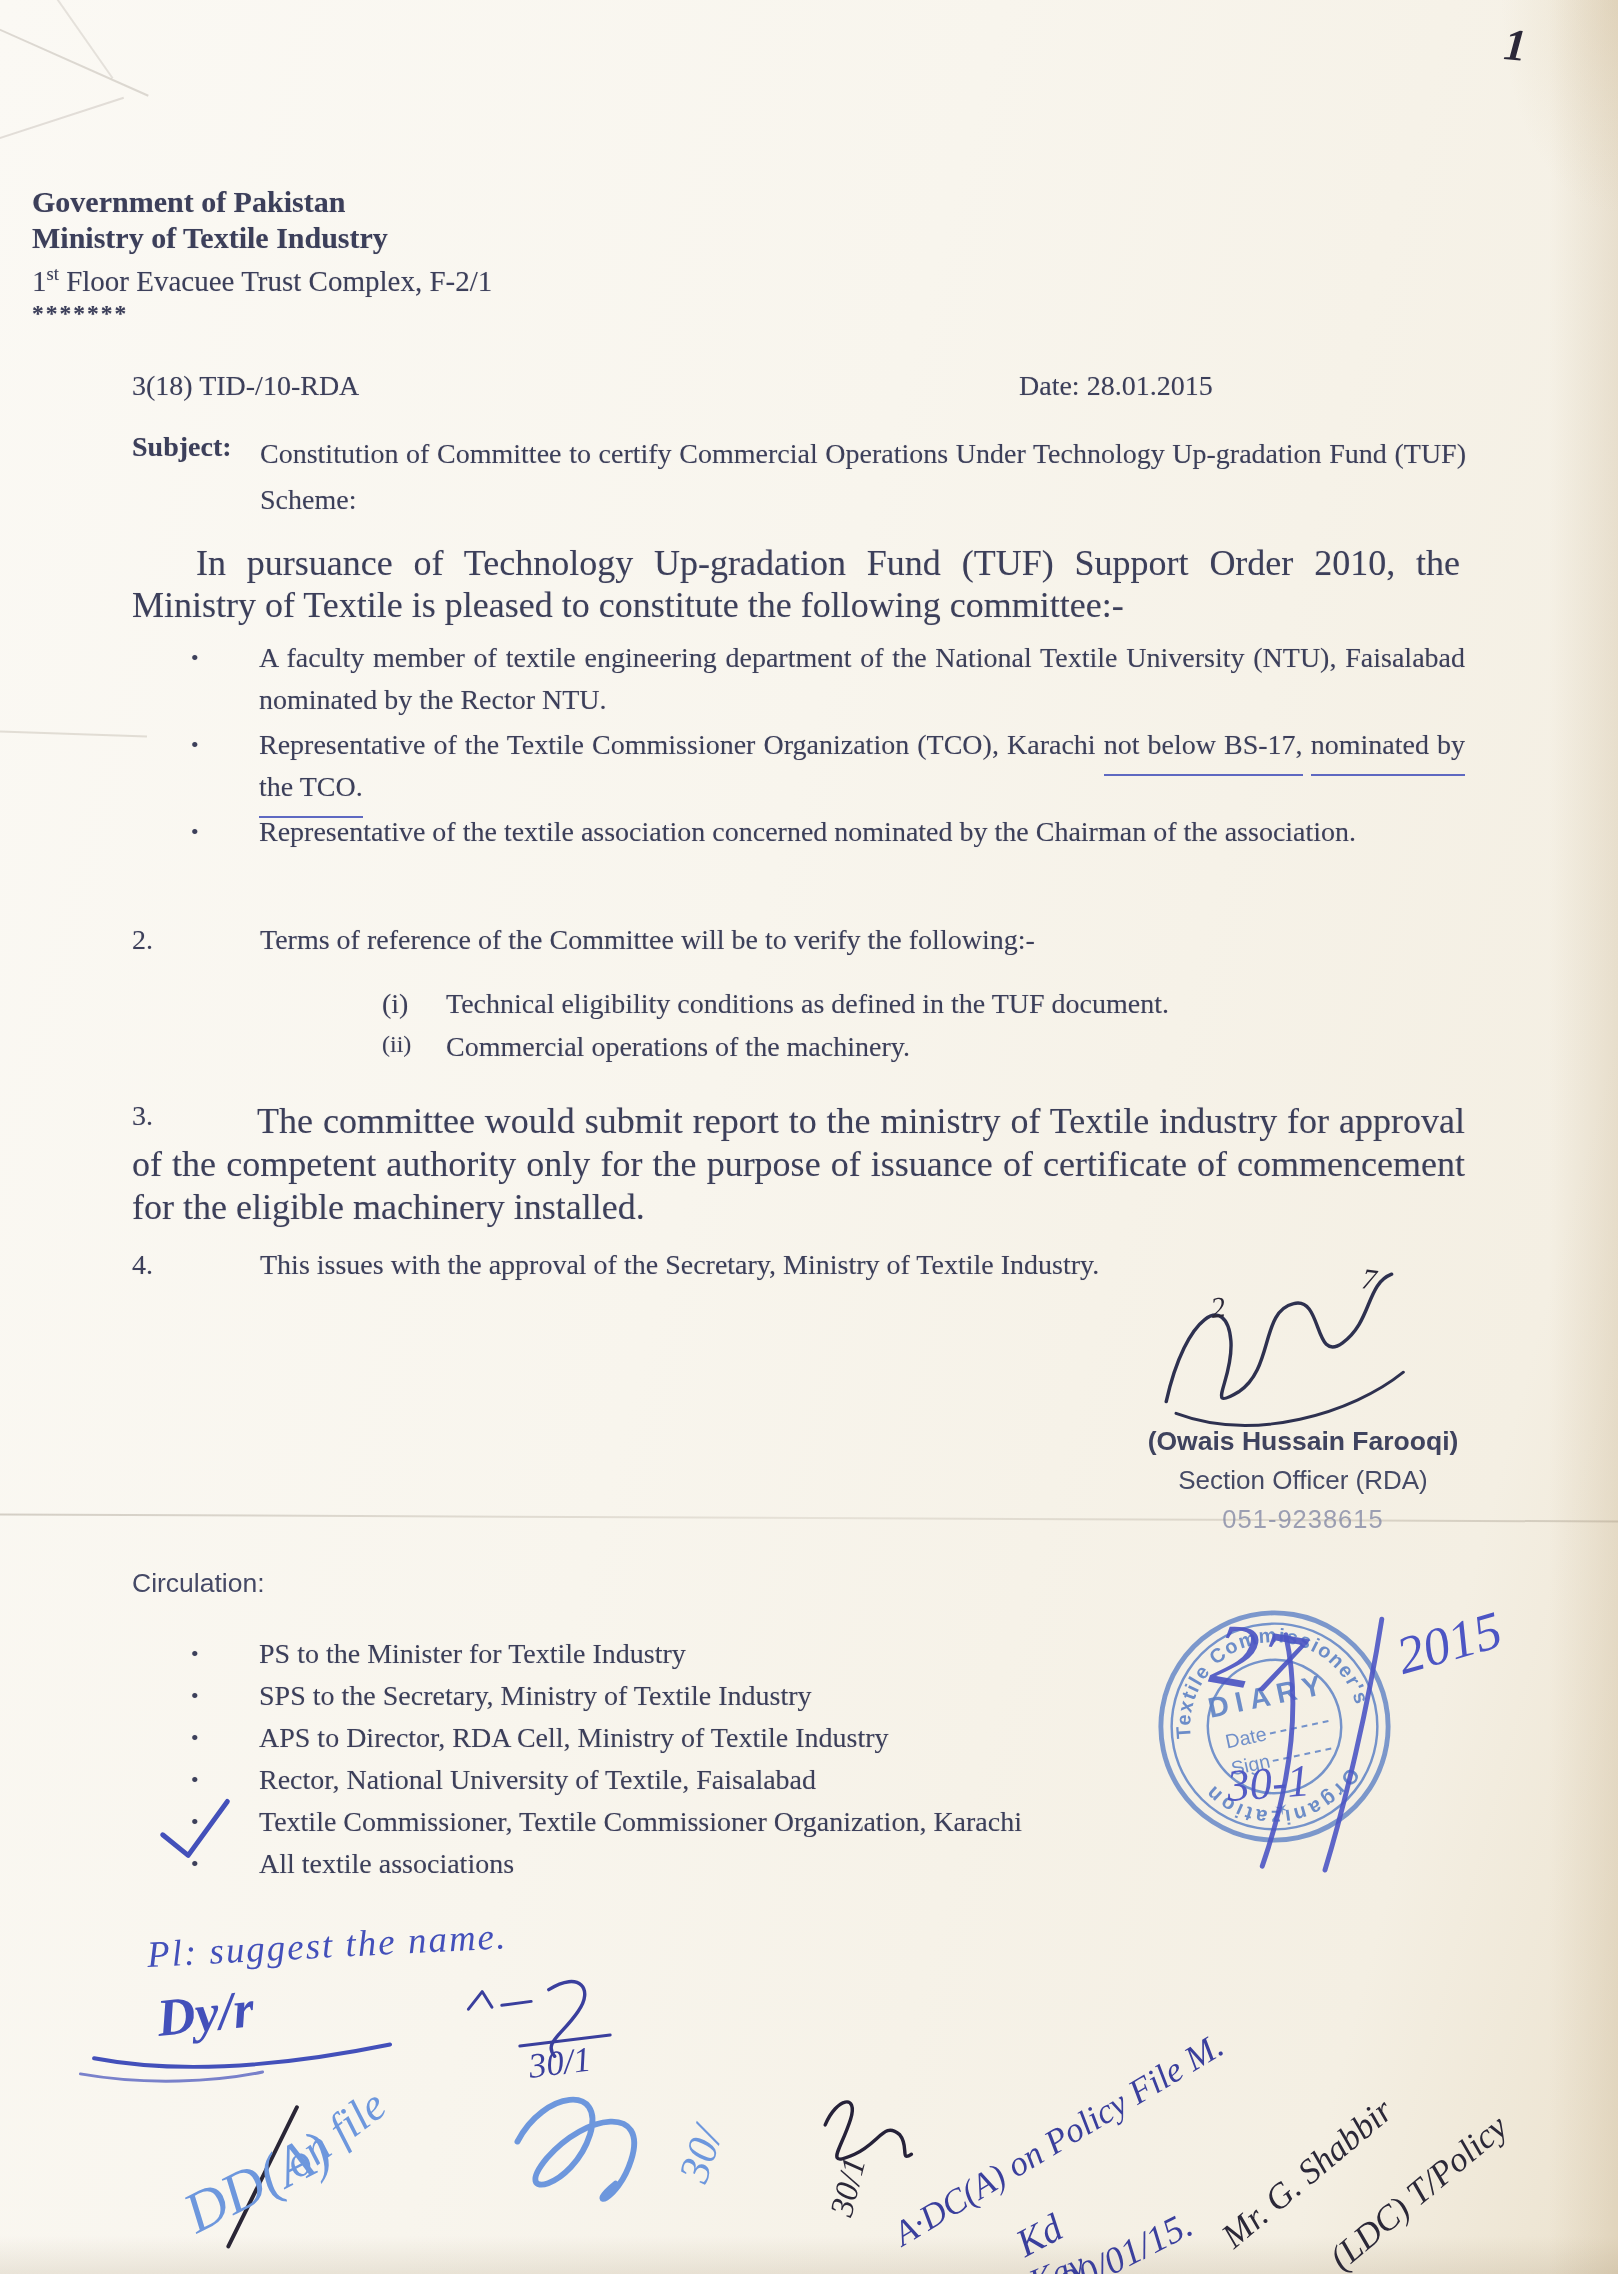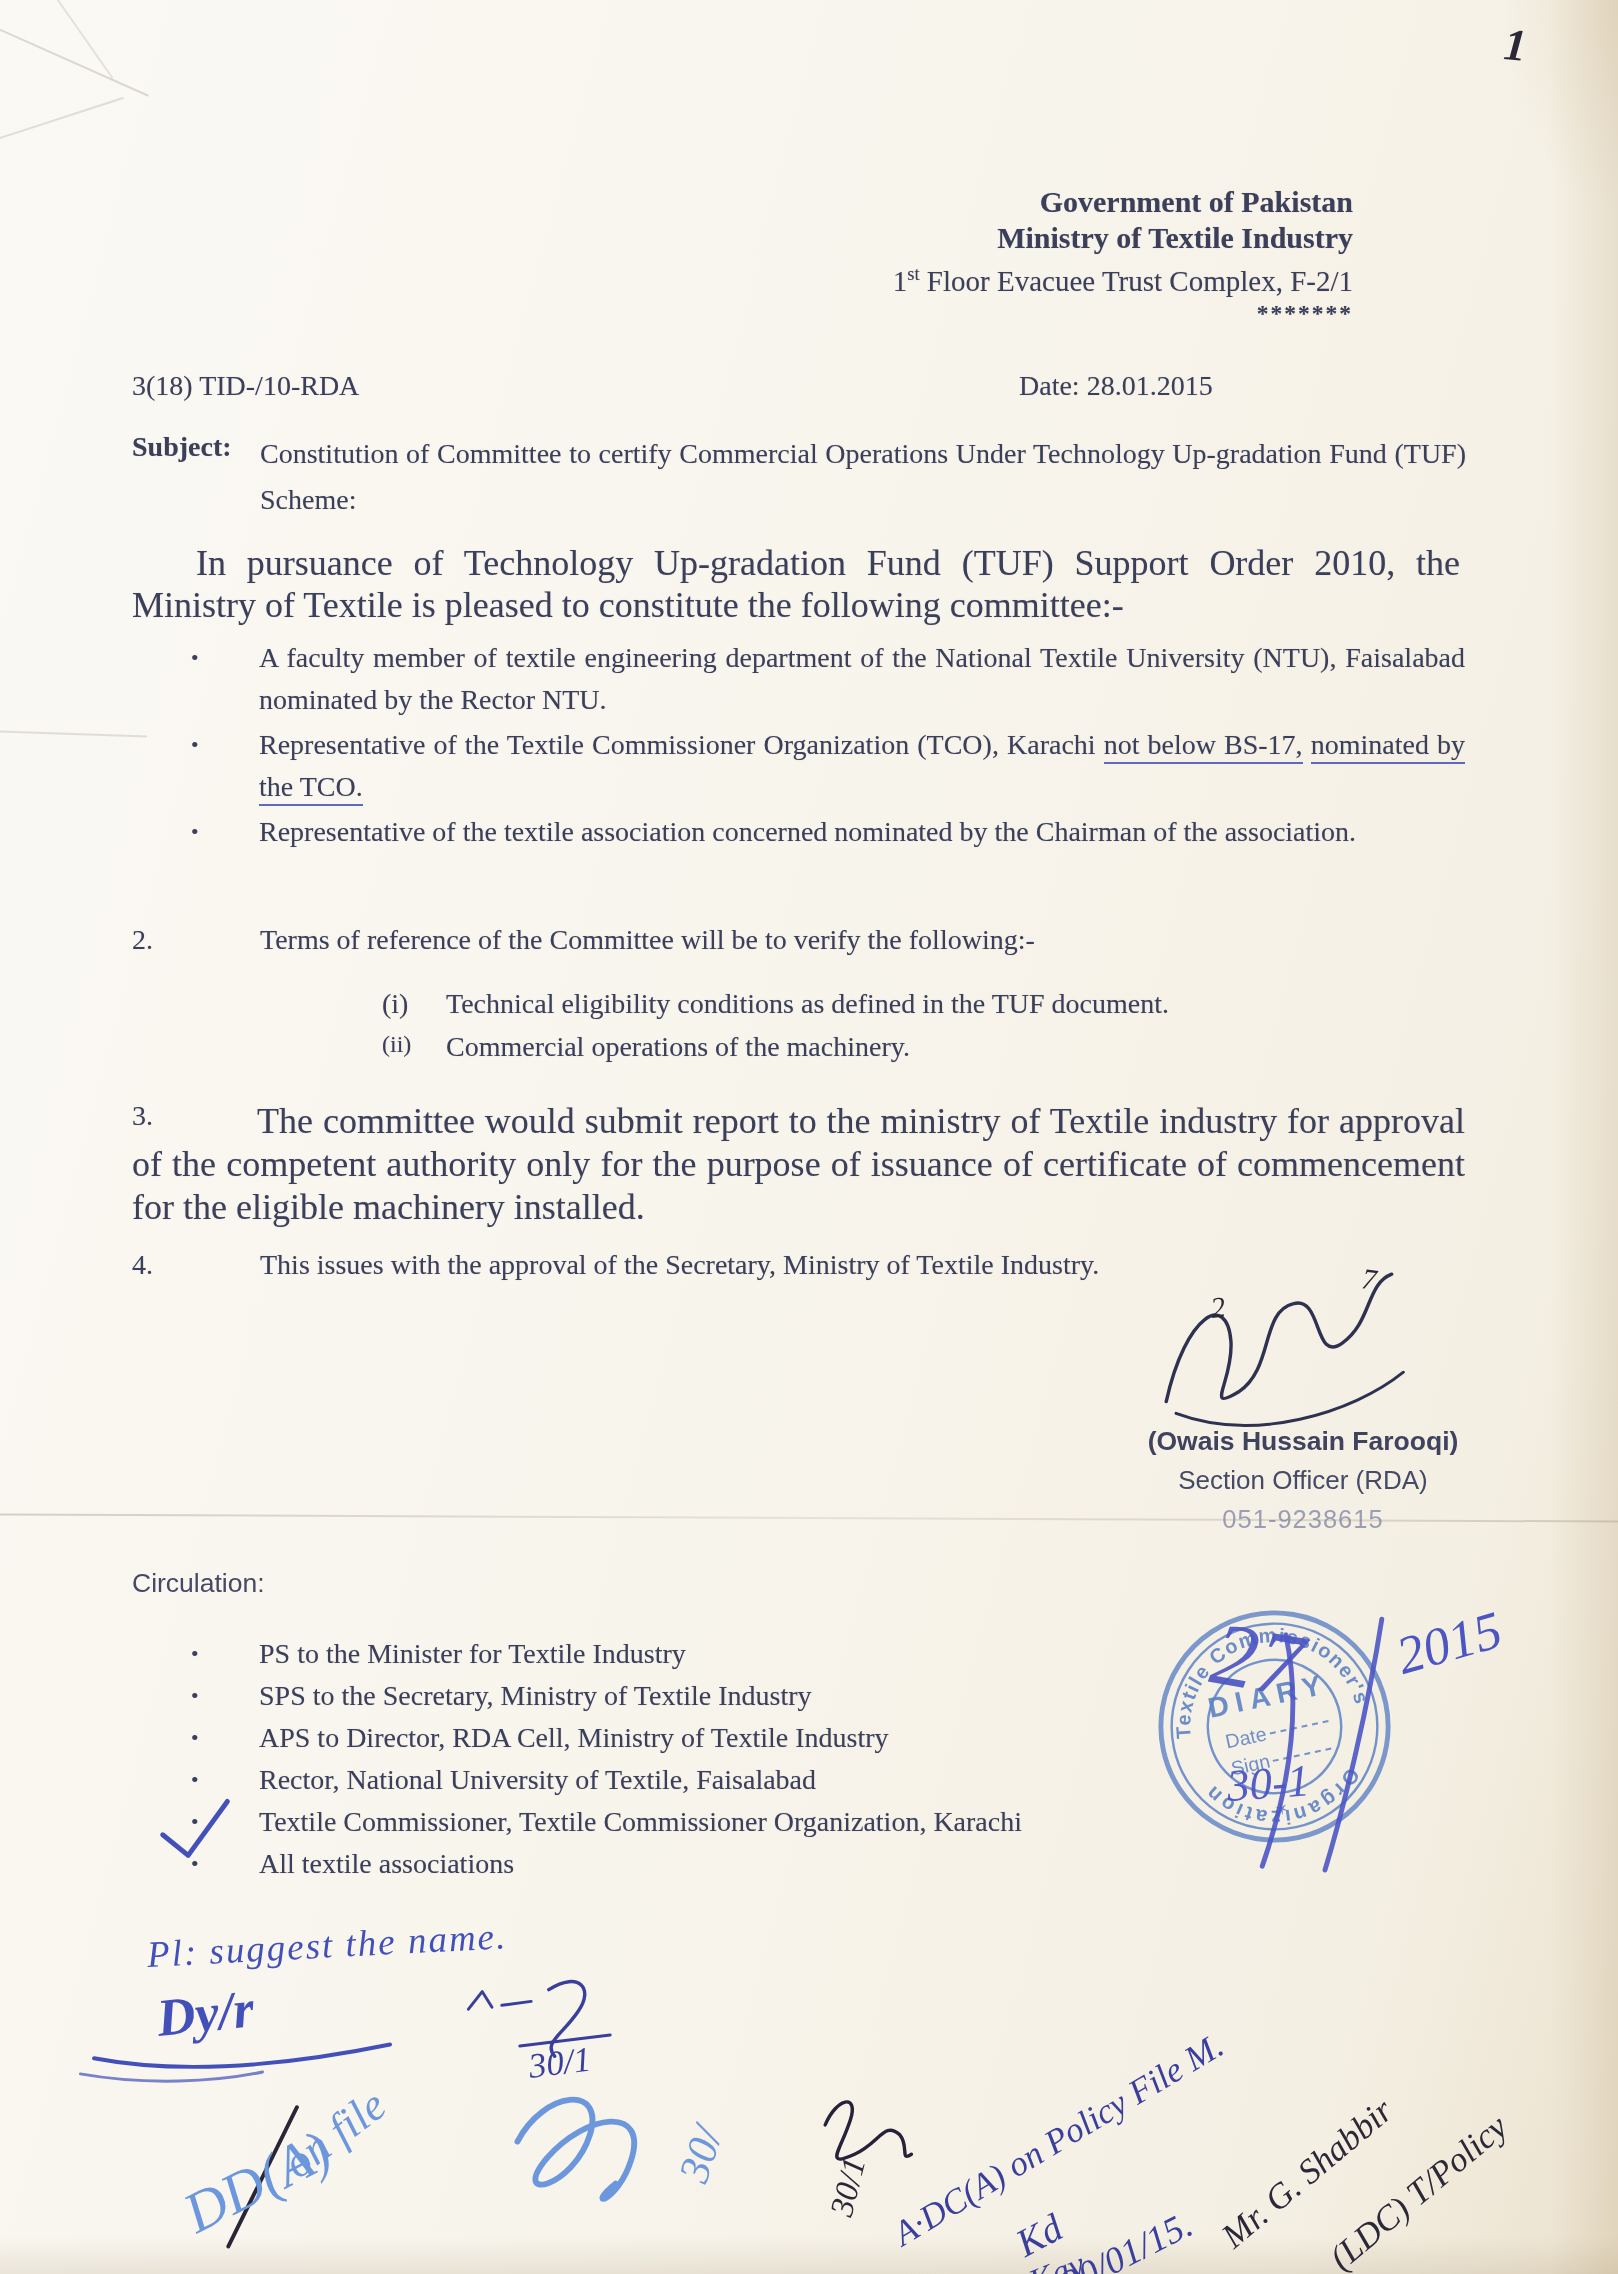--- a/index.html
+++ b/index.html
@@ -14,36 +14,36 @@
     transform:rotate(.25deg);}
   .crease-l{position:absolute;left:0;top:733px;width:147px;height:2px;background:rgba(160,150,135,.28);transform:rotate(2deg);}
   .crease-c1{position:absolute;left:-19.6px;top:59px;width:176px;height:1.5px;background:rgba(150,140,130,.3);transform:rotate(24deg);}
   .crease-c2{position:absolute;left:-9.8px;top:118px;width:137px;height:1.5px;background:rgba(150,140,130,.25);transform:rotate(-18deg);}
   .crease-c3{position:absolute;left:19.6px;top:29px;width:118px;height:1.5px;background:rgba(150,140,130,.22);transform:rotate(55deg);}
   .edge-r{position:absolute;right:0;top:0;width:69px;height:2275px;background:linear-gradient(90deg,rgba(0,0,0,0),rgba(185,160,120,.22));}
   .edge-b{position:absolute;left:0;bottom:0;width:1618px;height:39px;background:linear-gradient(rgba(0,0,0,0),rgba(160,140,105,.18));}
   .stain-tr{position:absolute;right:0;top:0;width:118px;height:216px;background:radial-gradient(ellipse at 100% 0%,rgba(200,175,130,.25),rgba(0,0,0,0) 70%);}
   
   .print{color:#3c3f5a;text-shadow:0 0 1px rgba(60,63,90,.3);}
-  .hdr{left:0;top:184px;width:1353px;text-align:right;font-weight:bold;font-size:30px;line-height:36px;}
+  .hdr{left:0;top:184px;width:1353px;text-align:left;font-weight:bold;font-size:30px;line-height:36px;padding-left:32px;}
   .hdr .addr{font-weight:normal;font-size:29px;}
   .hdr .stars{font-weight:bold;font-size:23.5px;letter-spacing:2px;line-height:29px;}
   sup{font-size:18.6px;}
   .ref{left:132px;top:370px;font-size:28px;}
   .date{left:1019px;top:370px;font-size:28px;}
   .subj-lab{left:132px;top:431px;font-size:28px;font-weight:bold;}
   .subj-txt{left:260px;top:431px;width:1206px;font-size:28px;line-height:46px;text-align:justify;
     text-underline-offset:6.9px;text-decoration-thickness:2px;}
   .para{font-size:36px;line-height:42px;text-align:justify;}
   .p1{left:132px;top:542px;width:1328px;text-indent:64px;}
   .blist{left:132px;top:637px;width:1333px;}
   .brow{display:flex;margin-bottom:2.9px;}
   .bm{flex:0 0 127px;padding-left:59px;box-sizing:border-box;font-size:21.6px;line-height:42px;}
   .btxt{flex:1;font-size:28px;line-height:42px;text-align:justify;}
-  .penline{border-bottom:2.9px solid rgba(67,80,186,.85);padding-bottom:2px;}
+  .penline{border-bottom:2.9px solid rgba(67,80,186,.85);padding-bottom:14px;}
   .pnum{font-size:28px;}
   .p2n{left:132px;top:924px;}
   .p2{left:260px;top:924px;width:1206px;font-size:28px;}
   .t1n{left:382px;top:988px;font-size:28px;}
   .t1{left:446px;top:988px;font-size:28px;}
   .t2n{left:382px;top:1031px;font-size:24px;}
   .t2{left:446px;top:1031px;font-size:28px;}
   .p3n{left:132px;top:1100px;}
   .p3{left:132px;top:1100px;width:1333px;text-indent:125px;line-height:43px;}
   .p4n{left:132px;top:1249px;}

